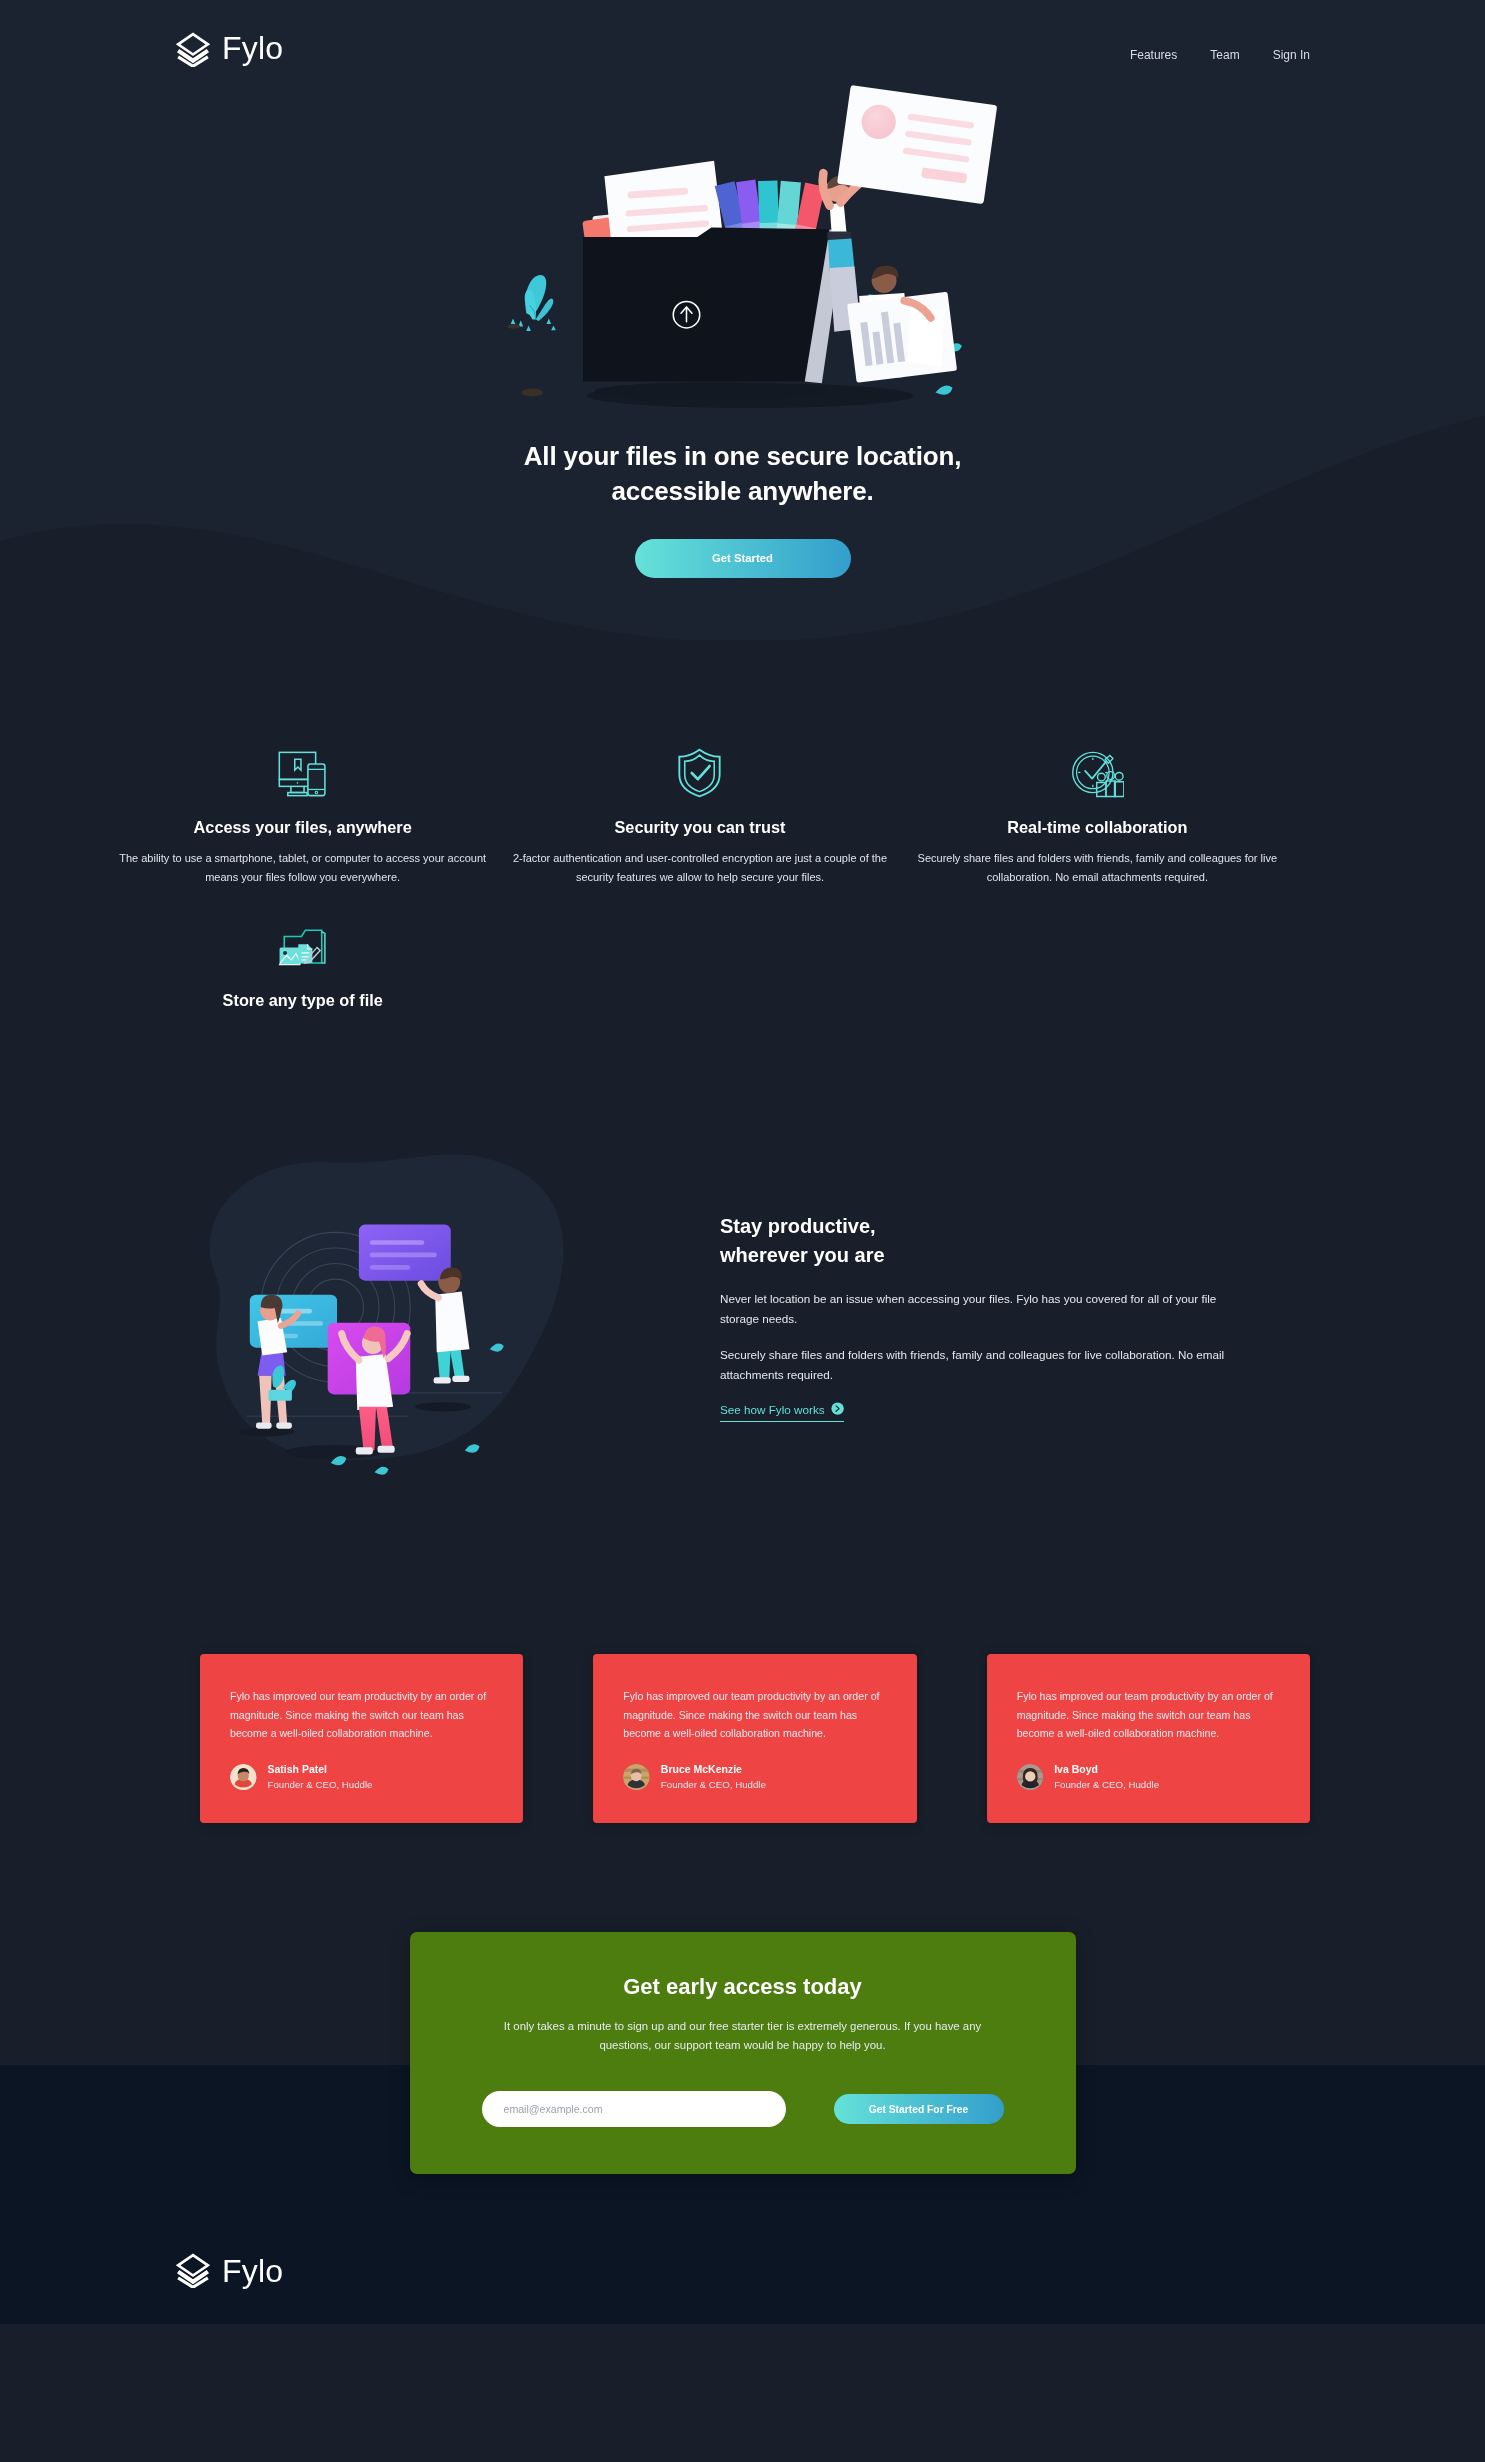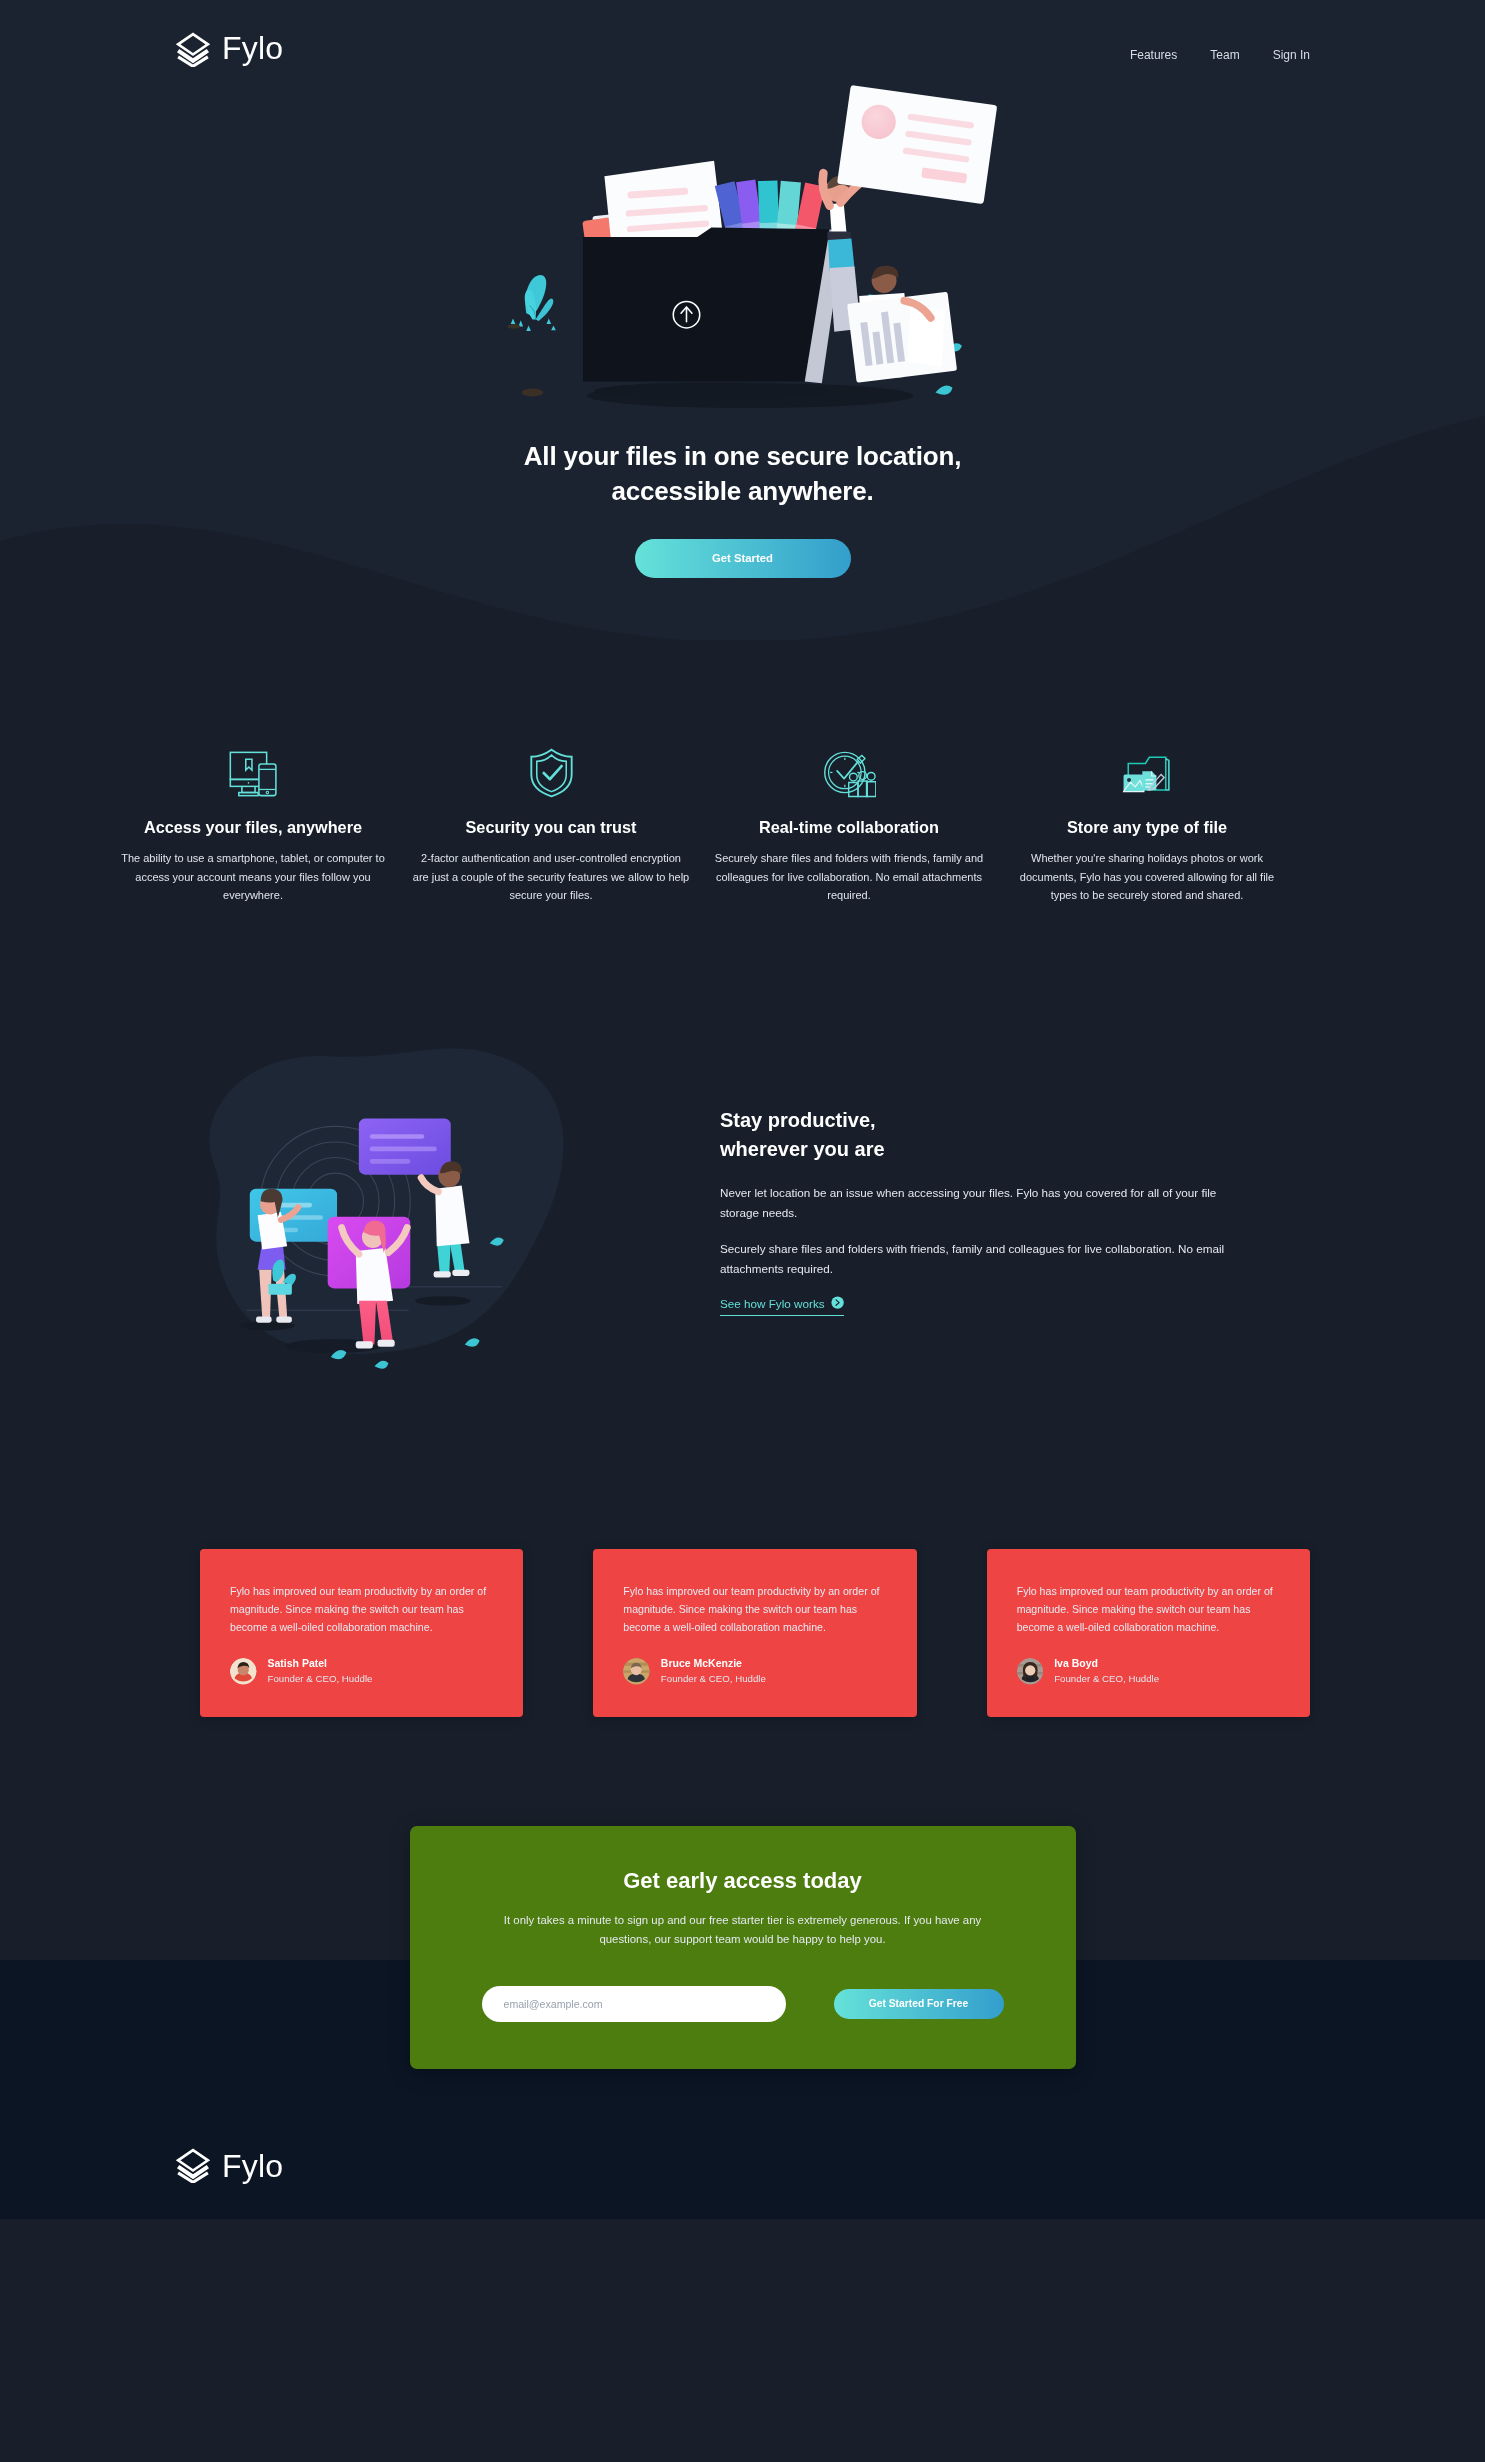--- a/index.html
+++ b/index.html
@@ -54,21 +54,21 @@
   .btn-grad {
     display:inline-block; border:none; cursor:pointer;
     background:linear-gradient(90deg,#65e2d9 0%, #339ecc 100%);
     color:#fff; font-weight:700; border-radius:778px;
     font-family:"Liberation Sans", sans-serif;
   }
   .hero-btn { margin-top:30px; width:216px; height:39px; font-size:11.3px; }
 
   
   .features {
-    display:grid; grid-template-columns:1fr 1fr 1fr 1fr;
+    display:grid; grid-template-columns:1fr 1fr 1fr;
     row-gap:69px; column-gap:47px;
     padding:93px 199px 0 114px;
     gap:20px;
   }
   .feat { text-align:center; }
   .feat-icon { height:65px; display:flex; align-items:flex-end; justify-content:center; }
   .feat-title { margin-top:20px; font-size:16.3px; font-weight:700; color:#fff; }
   .feat-desc {
     margin:12.5px auto 0 auto; max-width:459px;
     font-size:11px; line-height:1.65; color:#dfe4ec;
@@ -362,21 +362,20 @@
           <path d="M3 46 L11 36 L17 42 L23 34 L28 44 L28 48 L2 48 Z" fill="none" stroke="#e4f6f5" stroke-width="1.5"></path>
           <path d="M26 22 L38 22 L44 28 L44 46 L26 46 Z" fill="#6ee0dc"></path>
           <path d="M38 22 L38 28 L44 28" fill="none" stroke="#e4f6f5" stroke-width="1.4"></path>
           <line x1="30" y1="33" x2="40" y2="33" stroke="#fff" stroke-width="1.4"></line>
           <line x1="30" y1="38" x2="40" y2="38" stroke="#fff" stroke-width="1.4"></line>
           <line x1="30" y1="42" x2="37" y2="42" stroke="#fff" stroke-width="1.4"></line>
           <path d="M36 42 L50 26 L54 30 L40 45 L34 46 Z" fill="none" stroke="#c9ccda" stroke-width="1.7"></path>
         </svg>
       </div>
       <h3 class="feat-title">Store any type of file</h3>
-      <p class="feat-desc">Whether you're sharing holidays photos or work documents, Fylo has you covered allowing for all file types to be securely stored and shared.</p>
     </div>
   </section>
 
   <section class="productive">
 
     <svg class="productive-illu" viewBox="0 0 620 440" xmlns="http://www.w3.org/2000/svg">
       <defs>
         <linearGradient id="pc1" x1="0" y1="0" x2="1" y2="1">
           <stop offset="0" stop-color="#8d63f4"></stop>
             <stop offset="1" stop-color="#6c4ce0"></stop>

